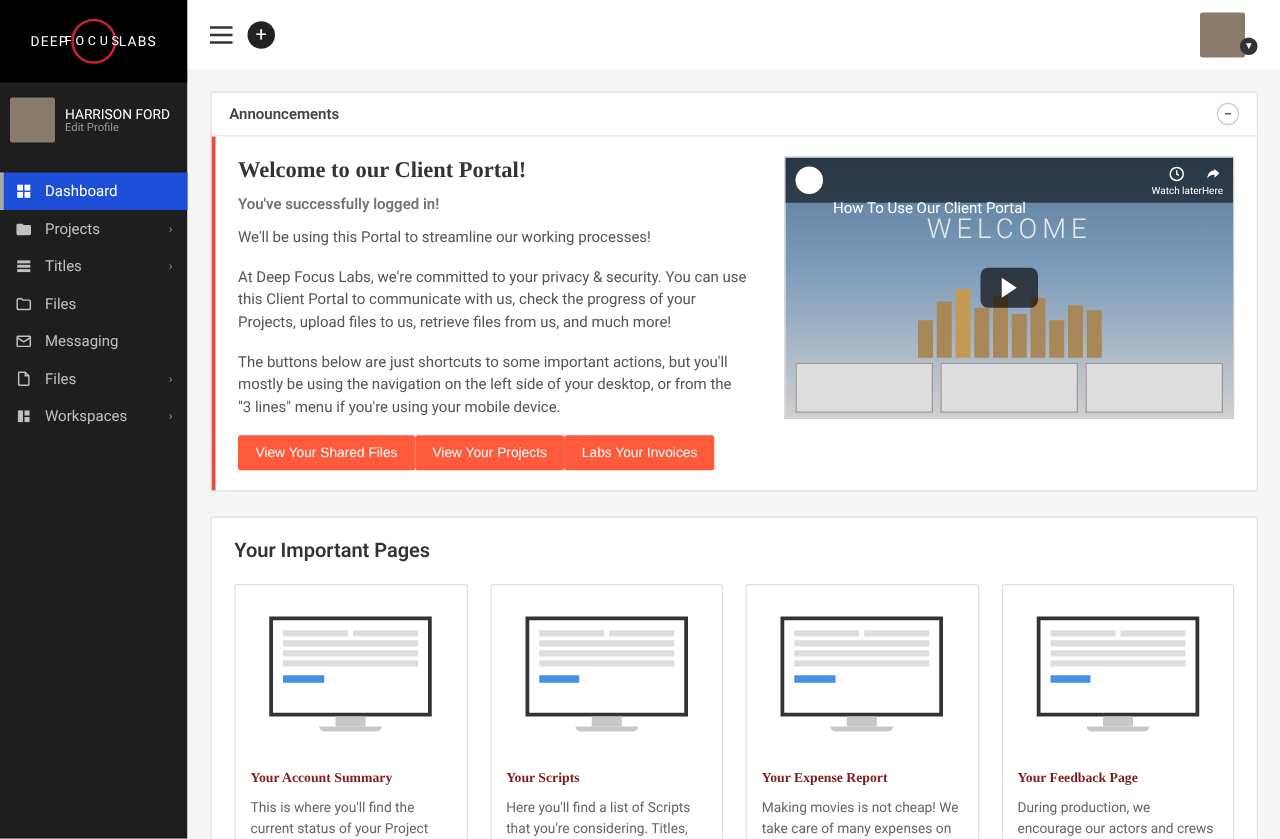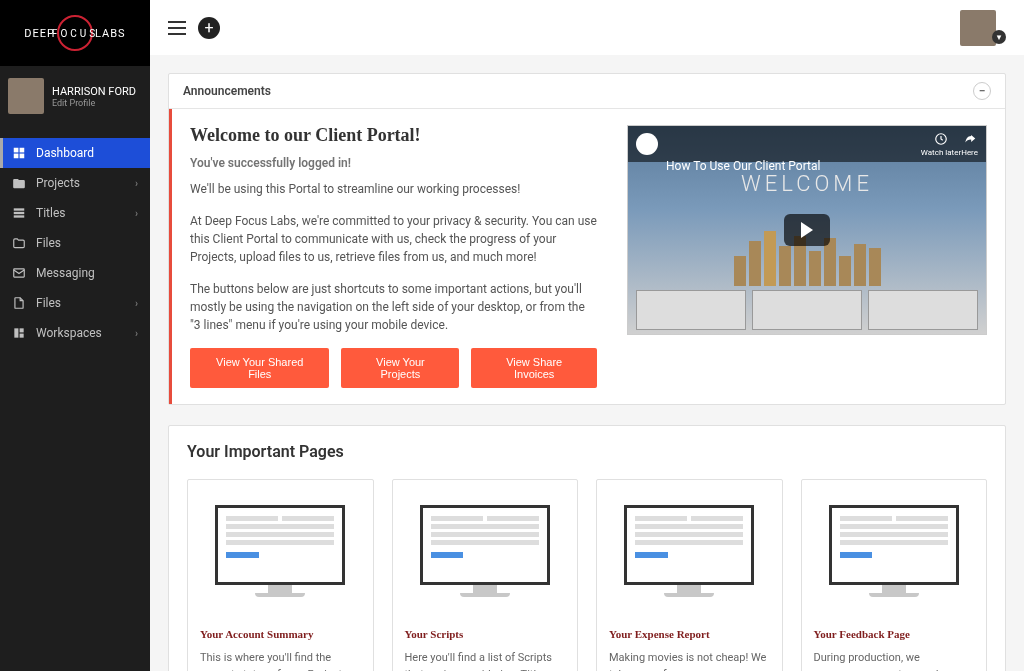--- a/index.html
+++ b/index.html
@@ -38,21 +38,21 @@
 .content { flex: 1; overflow-y: auto; padding: 18px; background: #f5f5f5; }
 .panel { background: #fff; border: 1px solid #e0e0e0; border-radius: 2px; margin-bottom: 20px; }
 .panel-header { padding: 8px 14px; font-size: 12px; color: #444; font-weight: 600; display: flex; align-items: center; border-bottom: 1px solid #e5e5e5; }
 .collapse-btn { margin-left: auto; width: 18px; height: 18px; border-radius: 50%; border: 1px solid #ccc; display: flex; align-items: center; justify-content: center; font-size: 12px; color: #666; cursor: pointer; }
 .panel-body { padding: 16px 18px; }
 .announcement-body { border-left: 3px solid #e74c3c; display: flex; gap: 30px; }
 .ann-text { flex: 1; }
 .ann-title { font-size: 18px; font-weight: 600; color: #333; margin-bottom: 10px; font-family: Liberation Serif, serif; }
 .ann-sub { font-size: 12px; font-weight: 600; color: #737373; margin-bottom: 10px; }
 .ann-p { font-size: 12px; color: #555; margin-bottom: 14px; line-height: 1.5; }
-.btn-row { display: flex; gap: 12px; }
+.btn-row { display: flex; gap: 0; }
 .btn-orange { background: #ff5a3c; color: #fff; border: none; padding: 8px 14px; font-size: 11px; border-radius: 2px; cursor: pointer; }
 
 
 .video-thumb { width: 360px; height: 210px; background: linear-gradient(180deg, #5a7a9a 0%, #7a9aba 40%, #d0d0d0 100%); position: relative; border: 1px solid #ccc; }
 .video-header { position: absolute; top: 0; left: 0; right: 0; height: 36px; background: rgba(0,0,0,0.55); display: flex; align-items: center; padding: 0 8px; gap: 8px; }
 .video-logo { width: 22px; height: 22px; border-radius: 50%; background: #fff; }
 .video-title { color: #fff; font-size: 12px; flex: 1; margin-top: 44px; }
 .video-actions { display: flex; }
 .video-act { display: flex; flex-direction: column; align-items: center; color: #fff; font-size: 8px; gap: 2px; }
 .video-act svg { width: 14px; height: 14px; }
@@ -182,21 +182,21 @@
       <div class="panel-body announcement-body">
         <div class="ann-text">
           <div class="ann-title">Welcome to our Client Portal!</div>
           <div class="ann-sub">You've successfully logged in!</div>
           <div class="ann-p">We'll be using this Portal to streamline our working processes!</div>
           <div class="ann-p">At Deep Focus Labs, we're committed to your privacy &amp; security. You can use this Client Portal to communicate with us, check the progress of your Projects, upload files to us, retrieve files from us, and much more!</div>
           <div class="ann-p">The buttons below are just shortcuts to some important actions, but you'll mostly be using the navigation on the left side of your desktop, or from the "3 lines" menu if you're using your mobile device.</div>
           <div class="btn-row">
             <button class="btn-orange">View Your Shared Files</button>
             <button class="btn-orange">View Your Projects</button>
-            <button class="btn-orange">View Share Invoices</button>
+            <button class="btn-orange">Labs Your Invoices</button>
           </div>
         </div>
         <div class="video-thumb">
           <div class="video-header">
             <div class="video-logo"></div>
             <div class="video-title">How To Use Our Client Portal</div>
             <div class="video-actions">
               <div class="video-act">
                 <svg viewBox="0 0 24 24" fill="none" stroke="#fff" stroke-width="2">
                     <circle cx="12" cy="12" r="9"></circle>

